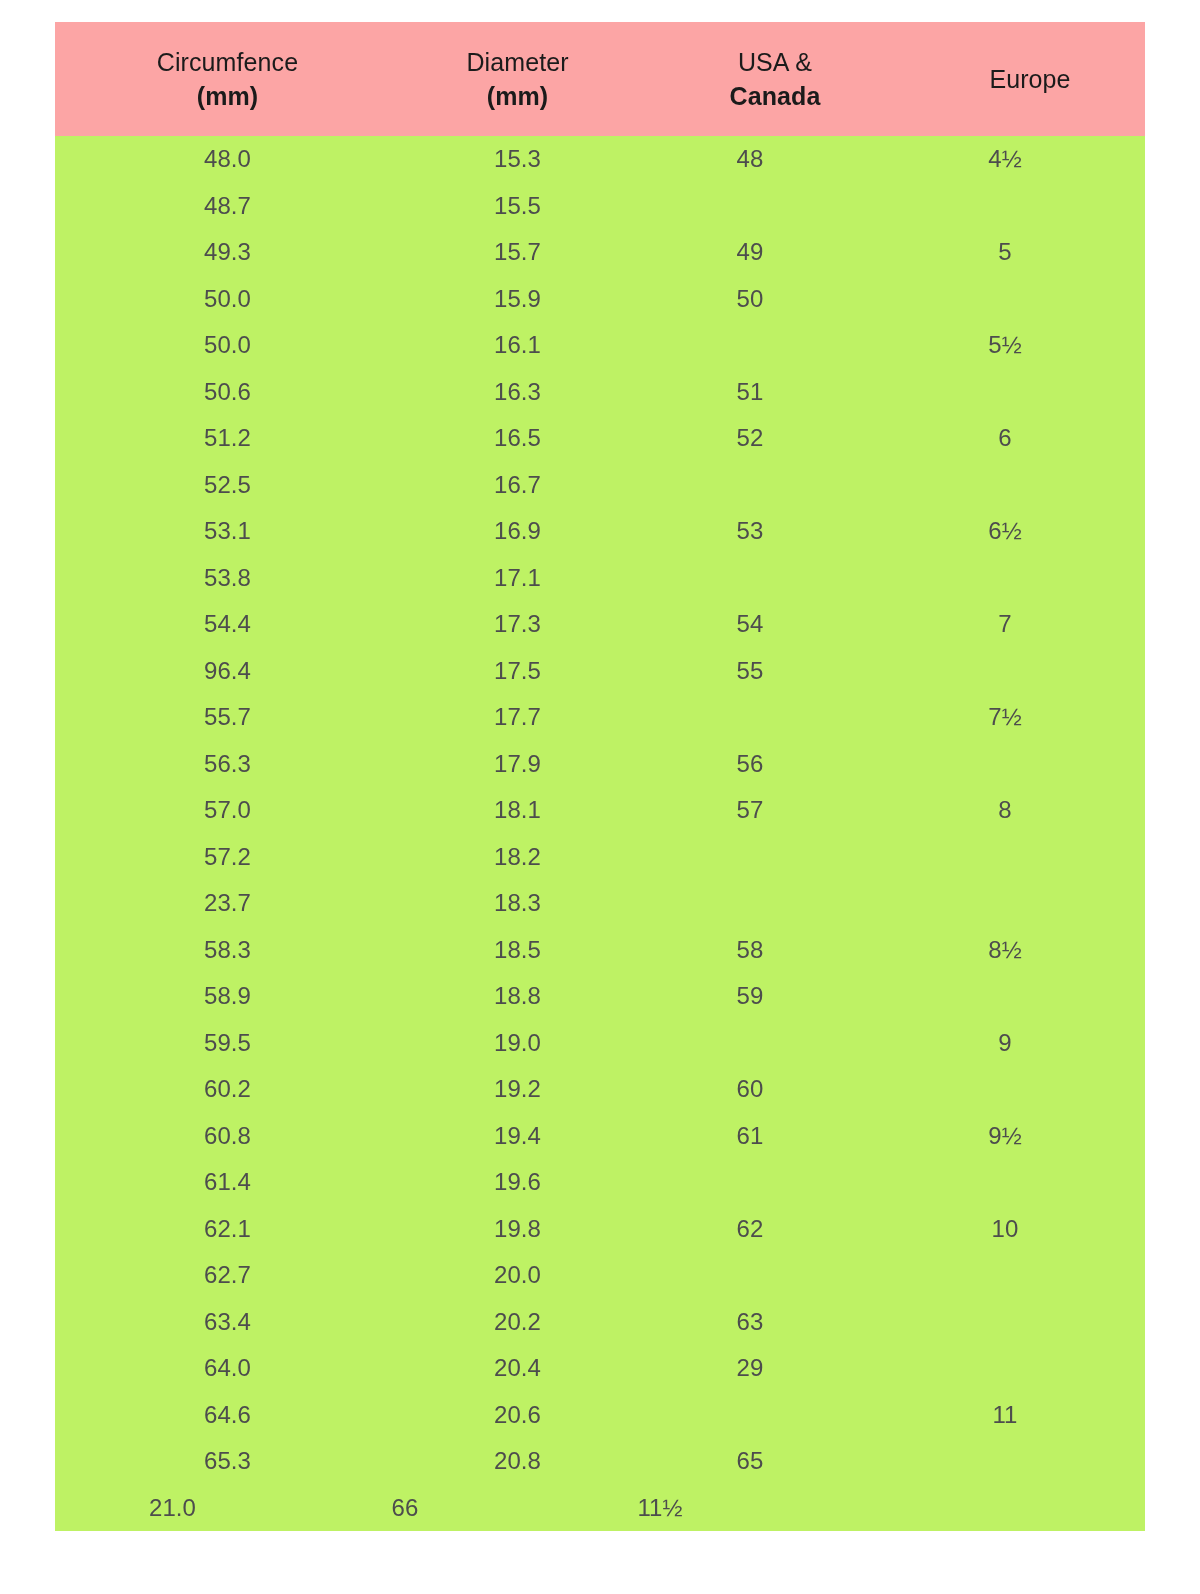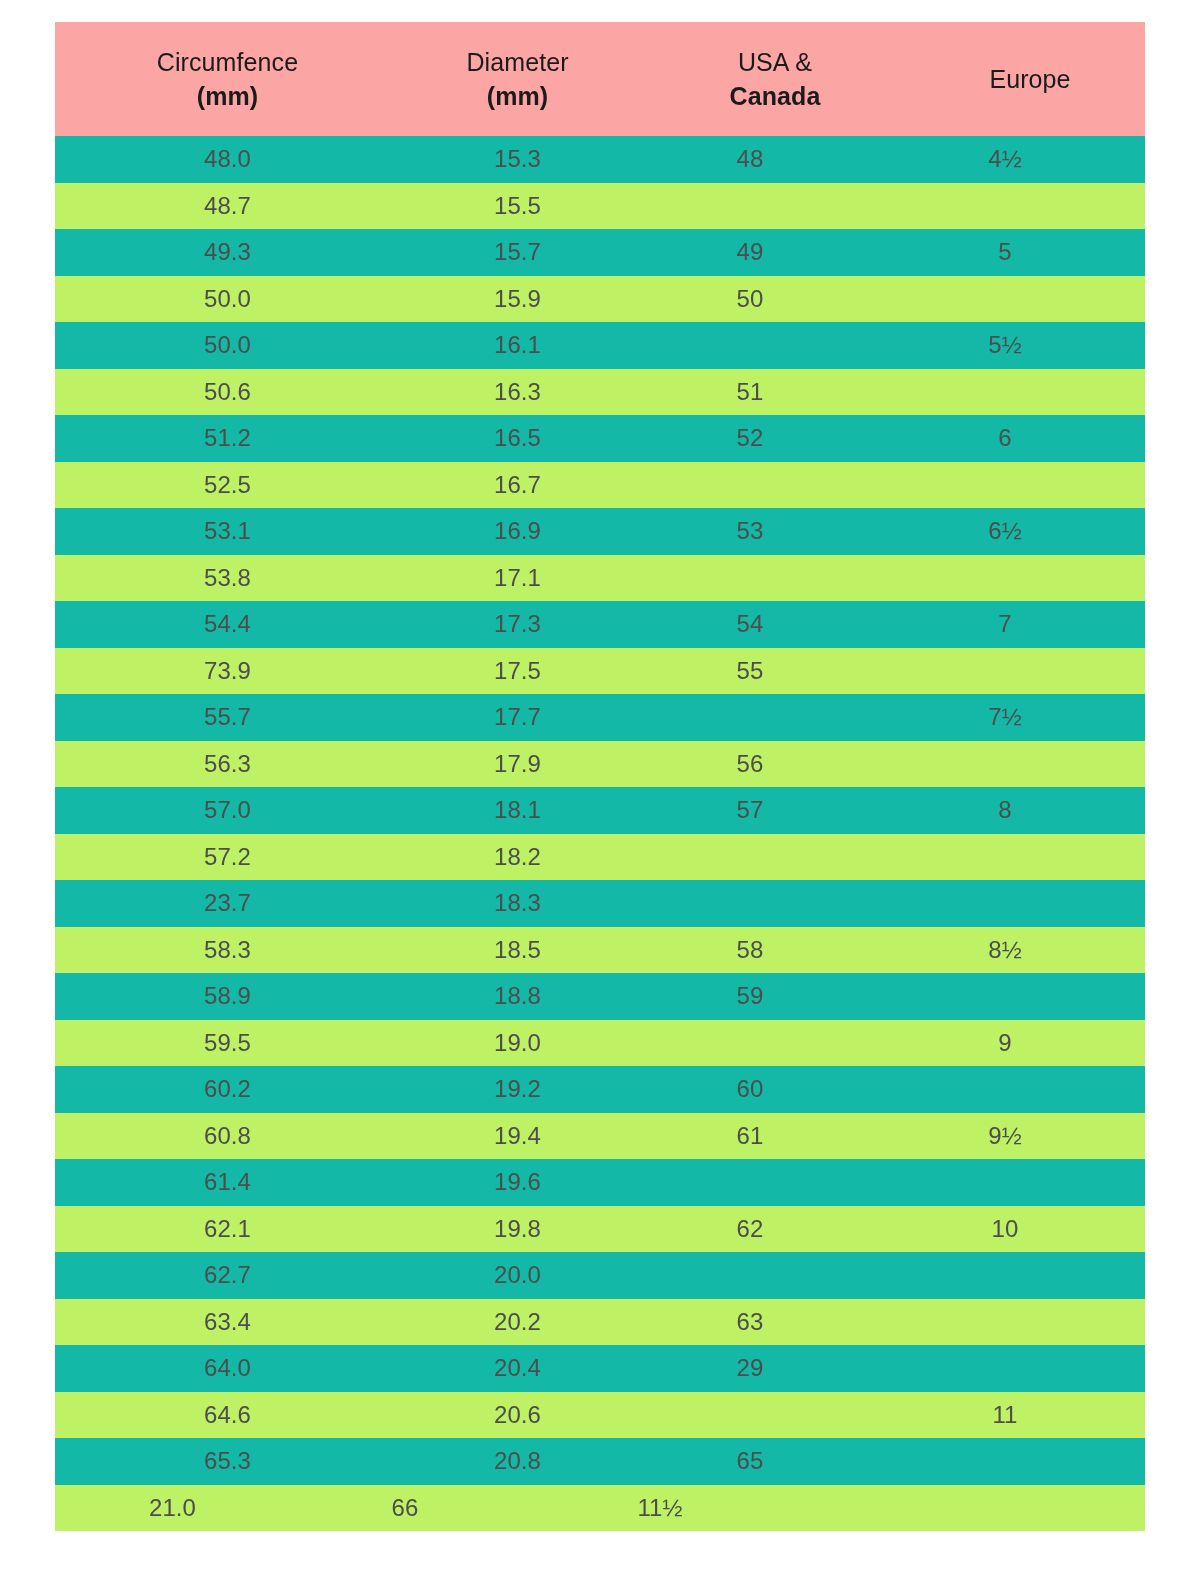--- a/index.html
+++ b/index.html
@@ -43,21 +43,21 @@
   }
 
   .tbody {
     display: block;
   }
 
   .tr {
     display: flex;
     align-items: center;
     height: 46.5px;
-    background: #14b8a6;
+    background: #bef264;
   }
   .tr.alt {
     background: #bef264;
   }
 
   .td {
     flex: 1 1 0;
     text-align: center;
     color: #4d4d4d;
     font-size: 24px;
@@ -157,21 +157,21 @@
         <div class="td c3"></div>
         <div class="td c4"></div>
       </div>
       <div class="tr">
         <div class="td c1">54.4</div>
         <div class="td c2">17.3</div>
         <div class="td c3">54</div>
         <div class="td c4">7</div>
       </div>
       <div class="tr alt">
-        <div class="td c1">73.9</div>
+        <div class="td c1">96.4</div>
         <div class="td c2">17.5</div>
         <div class="td c3">55</div>
         <div class="td c4"></div>
       </div>
       <div class="tr">
         <div class="td c1">55.7</div>
         <div class="td c2">17.7</div>
         <div class="td c3"></div>
         <div class="td c4">7½</div>
       </div>

